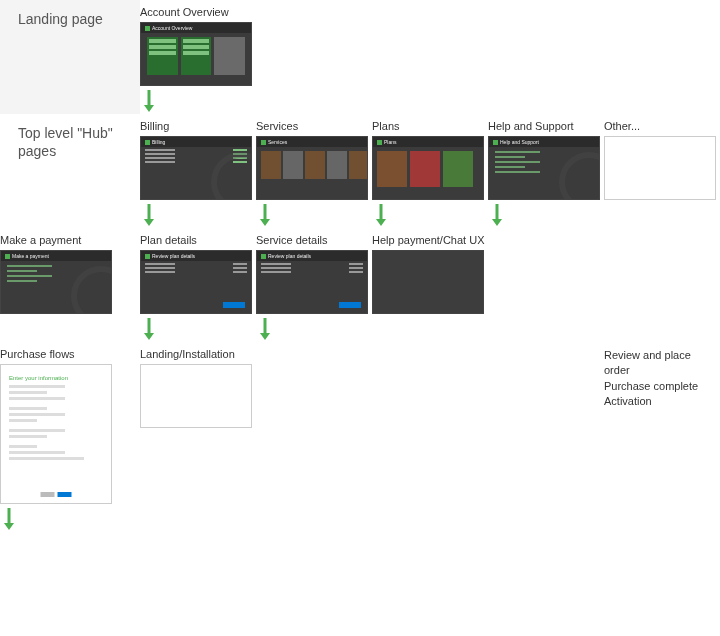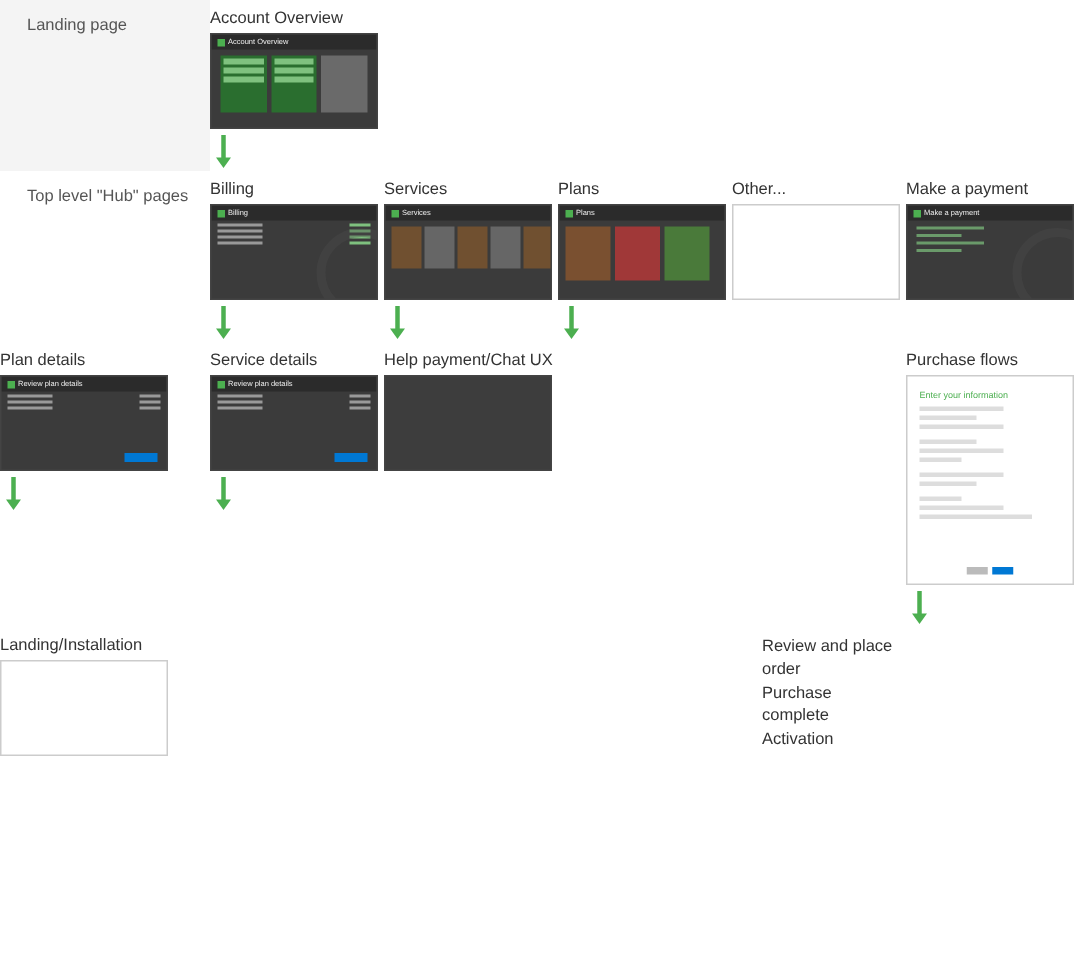--- a/index.html
+++ b/index.html
@@ -1,18 +1,18 @@
 <!DOCTYPE html>
 <html><head>
 <meta charset="utf-8">
 <style>
   * { box-sizing: border-box; margin: 0; padding: 0; }
   body { font-family: "Segoe UI", Arial, sans-serif; font-size: 11px; color: #333; background: #fff; width: 720px; }
   .grid { display: grid; grid-template-columns: 140px repeat(5, 116px); }
-  .label-cell { background: #f4f4f4; padding: 10px 12px 10px 18px; font-size: 11px; line-height: 1.3; color: #555; }
+  .label-cell { background: #f4f4f4; padding: 10px 12px 10px 18px; font-size: 14px; line-height: 1.3; color: #555; }
   .label-cell.light { background: #fff; }
   .content-cell { background: #fff; padding: 6px 4px 0 0; vertical-align: top; }
   .title { font-size: 11px; color: #333; margin-bottom: 4px; white-space: nowrap; }
   .thumb { width: 112px; height: 64px; background: #3b3b3b; display: block; position: relative; overflow: hidden; border: 1px solid #444; }
   .thumb.white { background: #fff; border: 1px solid #ccc; }
   .thumb.tall { height: 140px; border: 1px solid #ccc; }
   .thumb.empty { background: #3d3d3d; }
   .thumb-header { position:absolute; top:0; left:0; right:0; height:10px; background:#2b2b2b; display:flex; align-items:center; padding:0 4px; }
   .thumb-header .gr { width:5px; height:5px; background:#4CAF50; margin-right:2px; }
   .thumb-header .wt { color:#eee; font-size:5px; line-height:5px; }
@@ -36,21 +36,21 @@
   .dlr { width:14px; height:2px; background:#7fc17f; }
   .bluebtn { position:absolute; bottom:5px; right:6px; width:22px; height:6px; background:#0078d4; }
   .form-block { position:absolute; top:10px; left:8px; right:8px; }
   .form-title { font-size:6px; color:#4CAF50; margin-bottom:4px; }
   .fld { height:3px; background:#ddd; margin-bottom:3px; }
   .fld.w60{width:60%;} .fld.w40{width:40%;} .fld.w30{width:30%;} .fld.w80{width:80%;}
   .fbtns { position:absolute; bottom:6px; left:50%; transform:translateX(-50%); display:flex; gap:3px; }
   .fb { width:14px; height:5px; background:#0078d4; }
   .fb.g{background:#bbb;}
   .arrow { display:block; margin:4px 0 2px 2px; }
-  .multi-line .title { white-space: normal; line-height:1.4;margin-left:20px; }
+  .multi-line .title { white-space: normal; line-height:1.4; }
 </style>
 </head>
 <body>
 
 <div class="grid">
 
   <div class="label-cell">Landing page</div>
   <div class="content-cell">
     <div class="title">Account Overview</div>
     <div class="thumb">
@@ -140,20 +140,41 @@
     <div class="thumb">
       <div class="thumb-header">
           <span class="gr"></span>
           <span class="wt">Plans</span>
         </div>
       <div class="plans-tiles">
         <div class="ptile"></div>
           <div class="ptile"></div>
           <div class="ptile"></div>
       </div>
+    </div>
+    <svg class="arrow" width="14" height="22">
+        <line x1="7" y1="0" x2="7" y2="16" stroke="#4CAF50" stroke-width="3"></line>
+        <polygon points="2,15 12,15 7,22" fill="#4CAF50"></polygon>
+      </svg>
+  </div>
+  <div class="content-cell">
+    <div class="title">Help and Support</div>
+    <div class="thumb">
+      <div class="thumb-header">
+          <span class="gr"></span>
+          <span class="wt">Help and Support</span>
+        </div>
+      <div class="txtlines">
+        <div class="tl"></div>
+          <div class="tl sh"></div>
+          <div class="tl"></div>
+          <div class="tl sh"></div>
+          <div class="tl"></div>
+      </div>
+      <div class="arc"></div>
     </div>
     <svg class="arrow" width="14" height="22">
         <line x1="7" y1="0" x2="7" y2="16" stroke="#4CAF50" stroke-width="3"></line>
         <polygon points="2,15 12,15 7,22" fill="#4CAF50"></polygon>
       </svg>
   </div>
   <div class="content-cell">
     <div class="title">Other...</div>
     <div class="thumb white"></div>
   </div>

